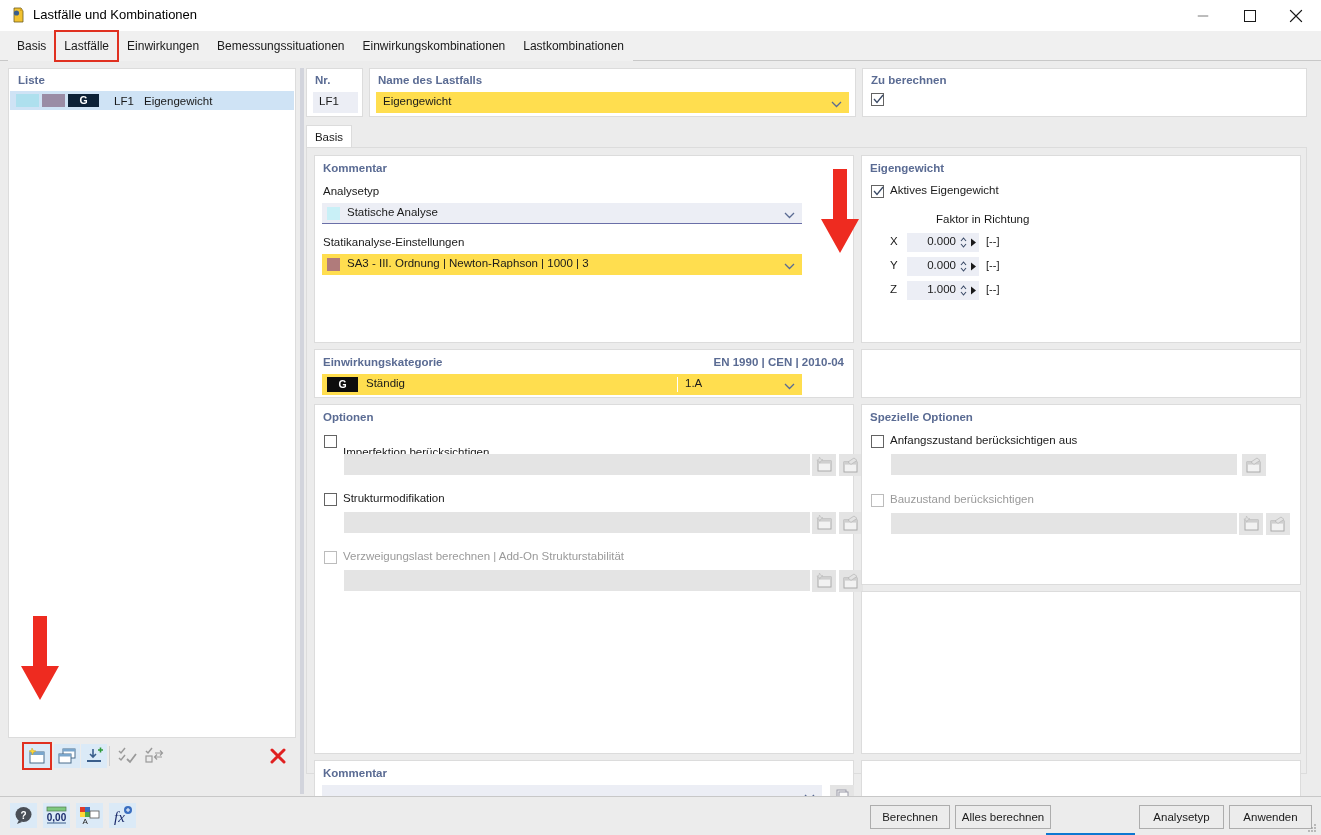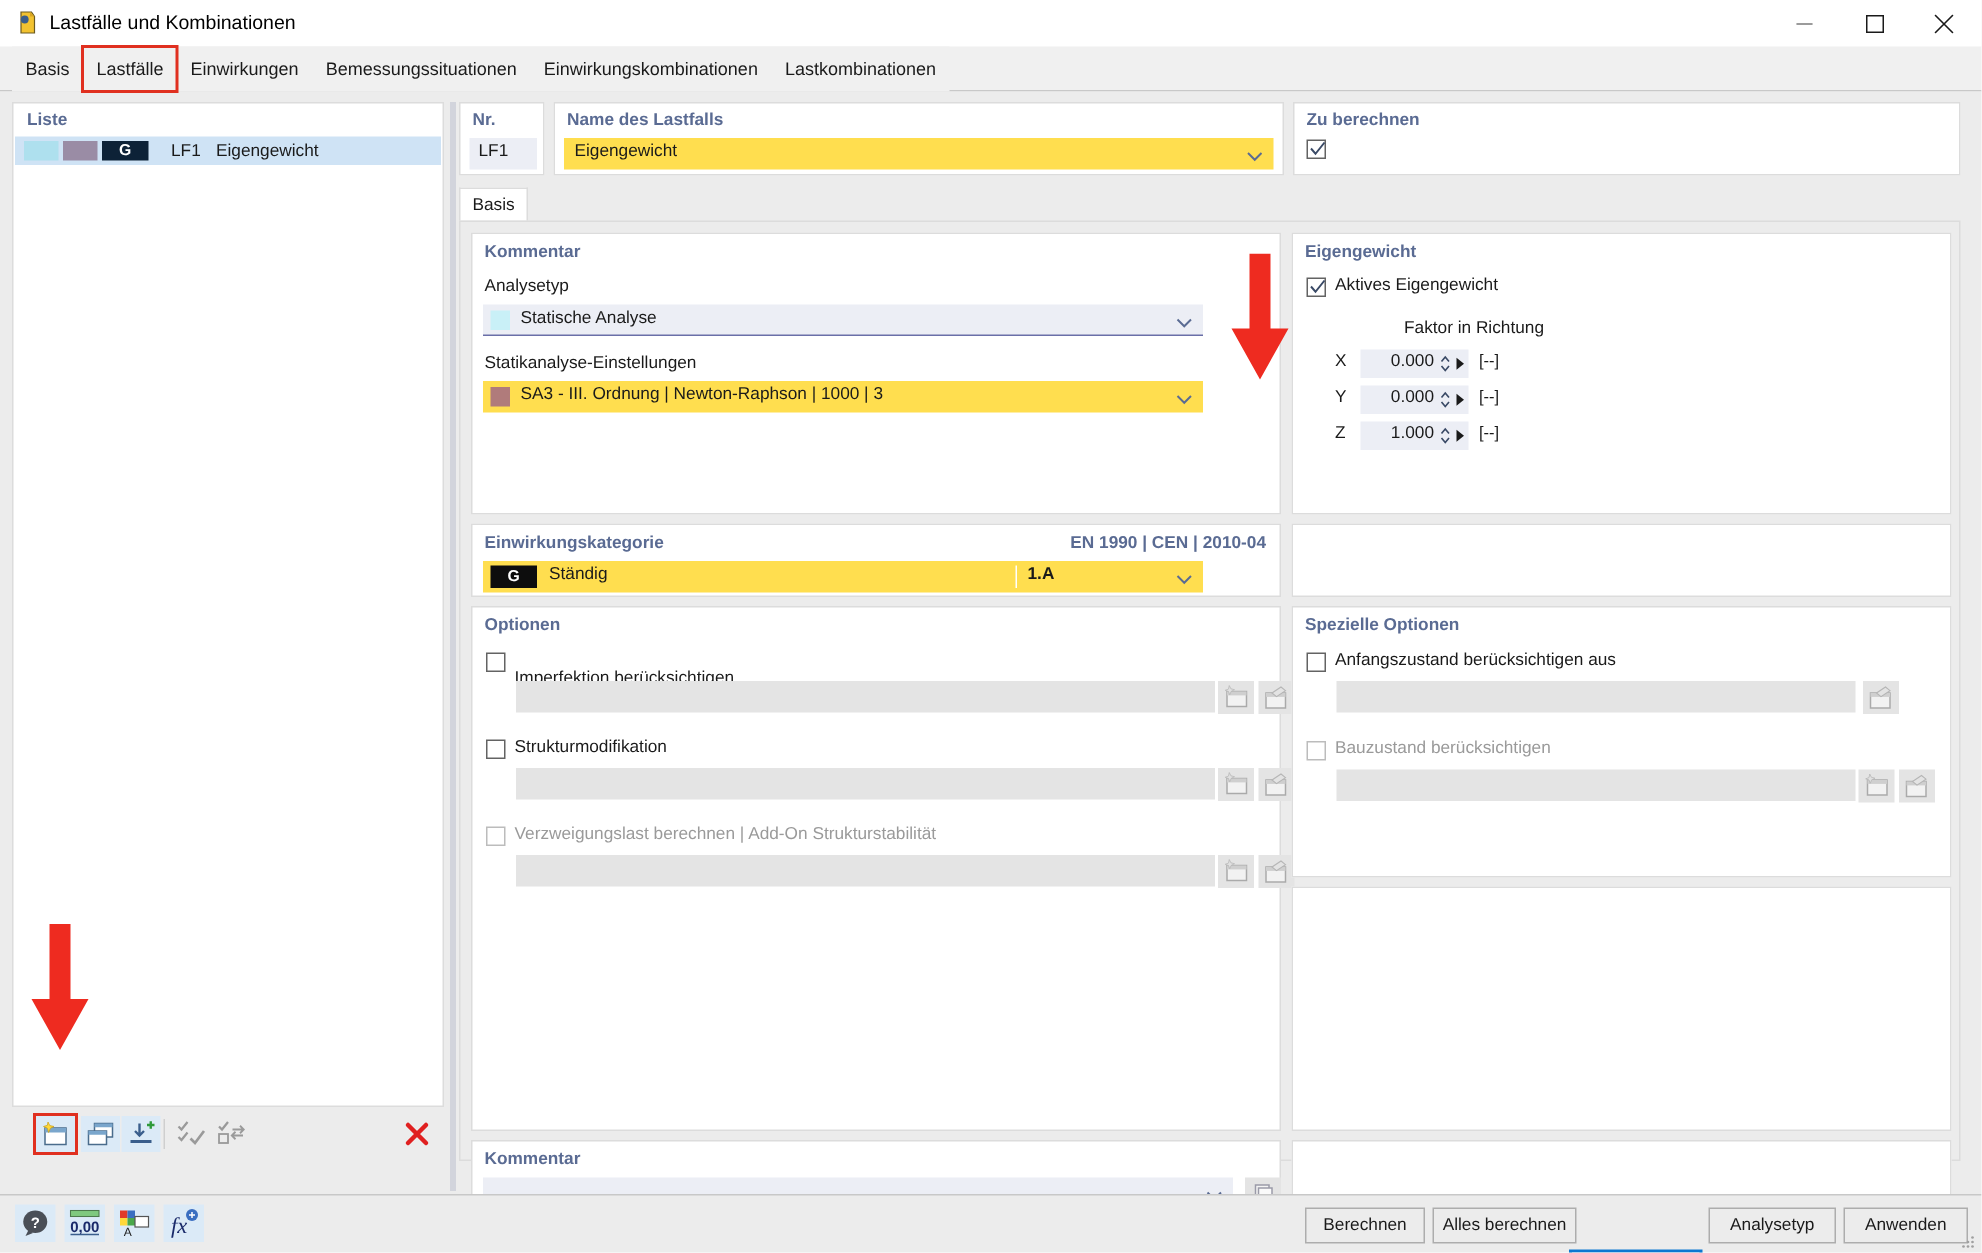--- a/index.html
+++ b/index.html
@@ -310,21 +310,21 @@
         </svg>
       </div>
 
       <div class="card" style="left:7px; top:201px; width:540px; height:49px;">
         <div class="lbl-head hdr">Einwirkungskategorie</div>
         <div class="hdr-right">EN 1990 | CEN | 2010-04</div>
         <div class="combo yellow" style="position:absolute;left:7px;top:24px;width:480px;">
           <div style="position:absolute;left:5px;top:3px;width:31px;height:15px;background:#0d0d0d;color:#fff;font-size:10.5px;font-weight:bold;text-align:center;line-height:15px;">G</div>
           <div class="txt" style="left:44px;">Ständig</div>
           <div style="position:absolute;left:355px;top:3px;width:1px;height:15px;background:#ffffff;"></div>
-          <div class="txt" style="left:363px;font-weight:bold;">1.A</div>
+          <div class="txt" style="left:363px;">1.A</div>
           <div class="cv">
             <svg width="11" height="7" viewBox="0 0 11 7">
                 <path d="M1 1 L5.5 5.5 L10 1" stroke="#5a6b93" stroke-width="1.3" fill="none"></path>
               </svg>
           </div>
         </div>
       </div>
 
       <div class="card" style="left:7px; top:256px; width:540px; height:350px;">
         <div class="lbl-head hdr">Optionen</div>

